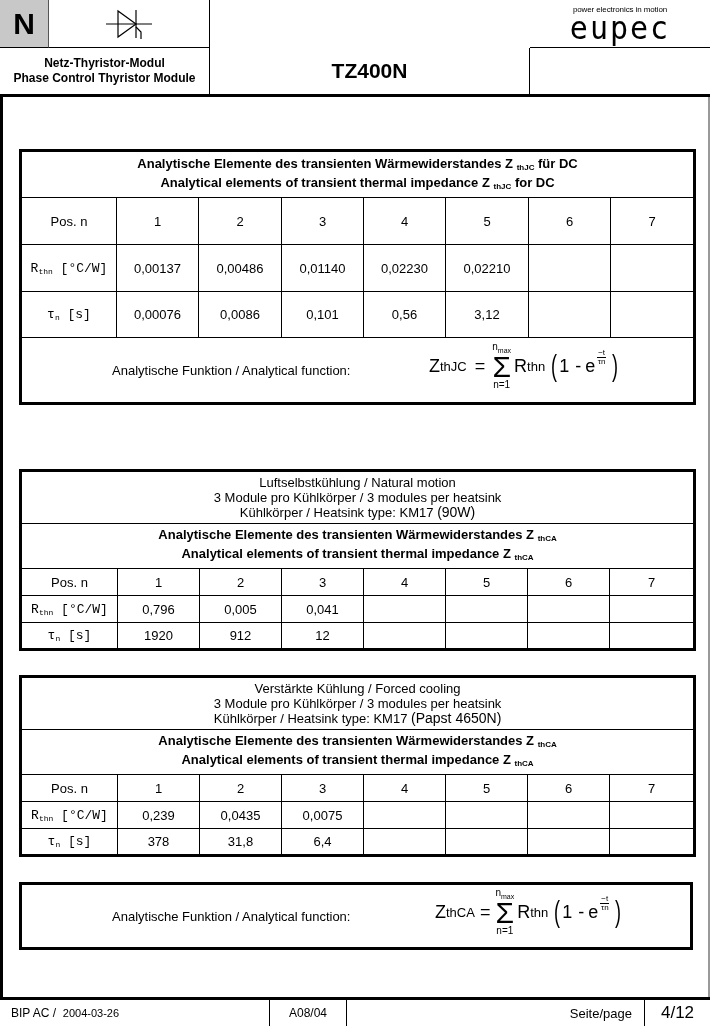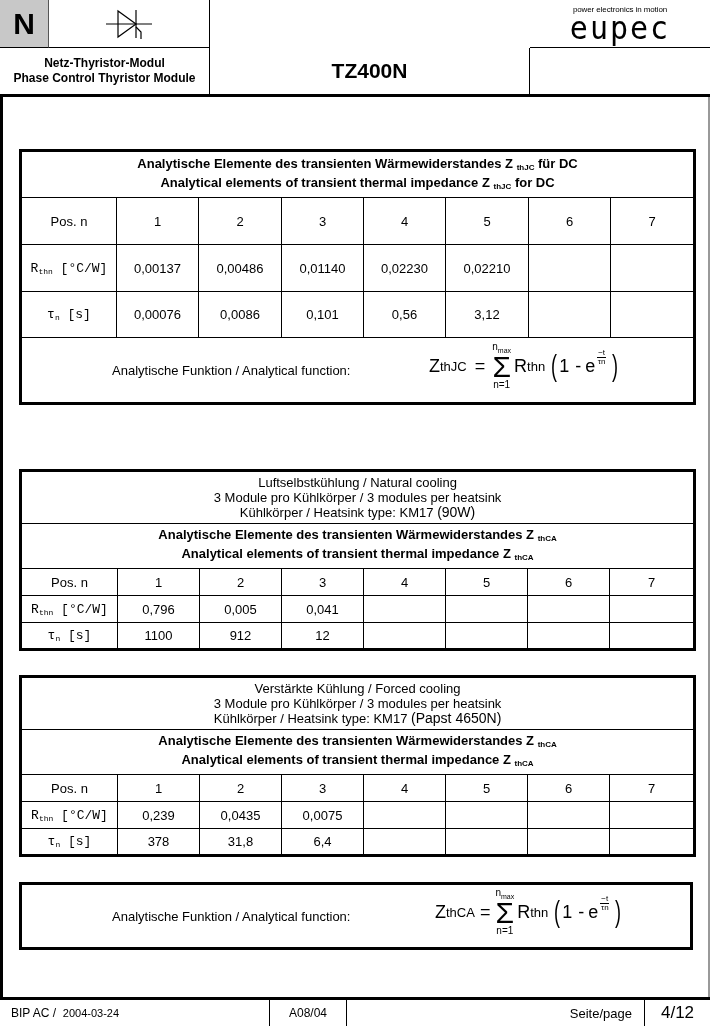--- a/index.html
+++ b/index.html
@@ -159,21 +159,21 @@
       <col style="width:82px">
       <col style="width:82px">
       <col style="width:82px">
       <col style="width:82px">
       <col style="width:82px">
       <col style="width:85px">
   </colgroup>
   <tbody>
       <tr style="height:53px">
     <td colspan="8" class="cap-plain">
-      <div>Luftselbstkühlung / Natural cooling</div>
+      <div>Luftselbstkühlung / Natural motion</div>
       <div>3 Module pro Kühlkörper / 3 modules per heatsink</div>
       <div><span>Kühlkörper / Heatsink type: KM17</span> <span class="small">(90W)</span></div>
     </td>
   </tr>
   <tr style="height:45px">
     <td colspan="8" class="caption">
       <div><span>Analytische Elemente des transienten Wärmewiderstandes Z</span> <sub class="s">thCA</sub></div>
       <div><span>Analytical elements of transient thermal impedance Z</span> <sub class="s">thCA</sub></div>
     </td>
   </tr>
@@ -192,21 +192,21 @@
     <td>0,796</td>
     <td>0,005</td>
     <td>0,041</td>
     <td></td>
     <td></td>
     <td></td>
     <td></td>
   </tr>
   <tr style="height:27px">
     <td class="rowlbl"><span>τ</span><sub class="s">n</sub> <span>[s]</span></td>
-    <td>1100</td>
+    <td>1920</td>
     <td>912</td>
     <td>12</td>
     <td></td>
     <td></td>
     <td></td>
     <td></td>
   </tr>
 </tbody>
   </table>
 
@@ -294,18 +294,18 @@
             </span>
         <span class="paren" style="margin-left:4px;">)</span>
       </div>
     </td>
   </tr>
 </tbody>
   </table>
 
 <div class="ftr">
   <div class="fcell" style="left:0; width:270px; padding-left:11px;">
-    <span>BIP AC /</span>&nbsp;&nbsp;<span style="font-size:11px;">2004-03-24</span>
+    <span>BIP AC /</span>&nbsp;&nbsp;<span style="font-size:11px;">2004-03-26</span>
   </div>
   <div class="fcell" style="left:270px; width:77px; justify-content:center;">A08/04</div>
   <div class="fcell" style="left:347px; width:298px; justify-content:flex-end; padding-right:12px; font-size:13px;">Seite/page</div>
   <div class="fcell" style="left:645px; width:65px; justify-content:center; border-right:none; font-size:17px;">4/12</div>
 </div>
 
 </body></html>

